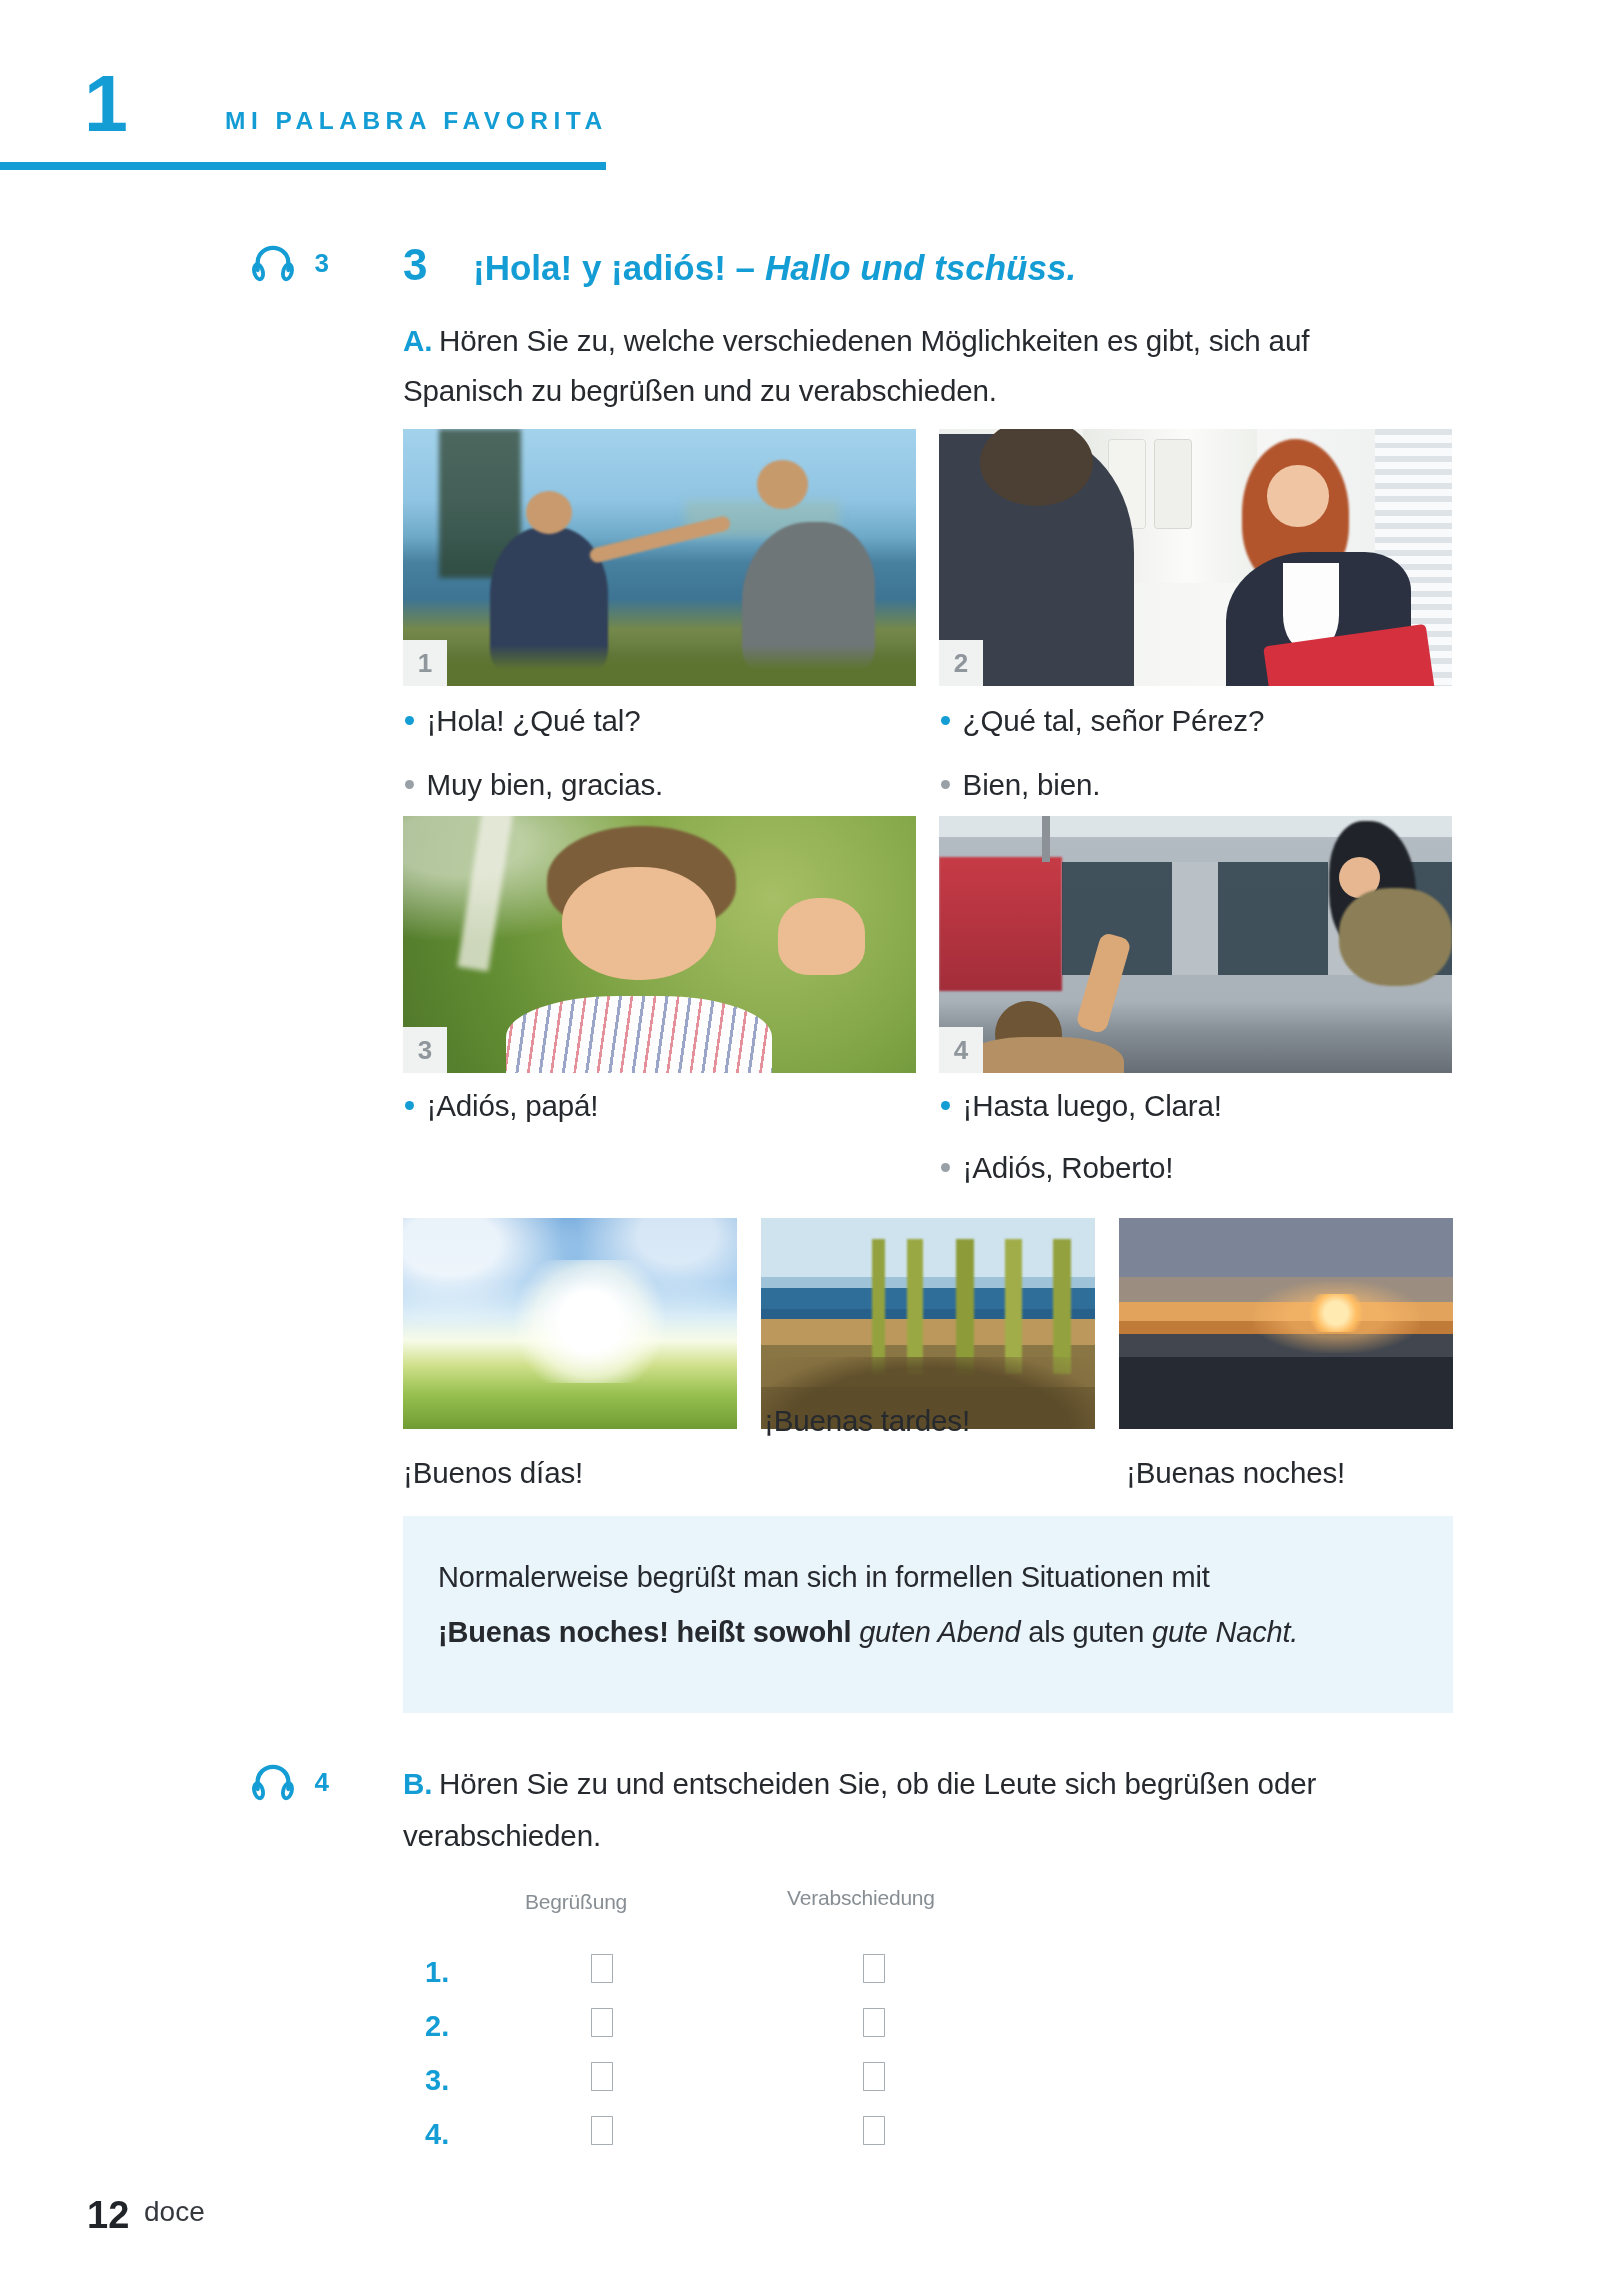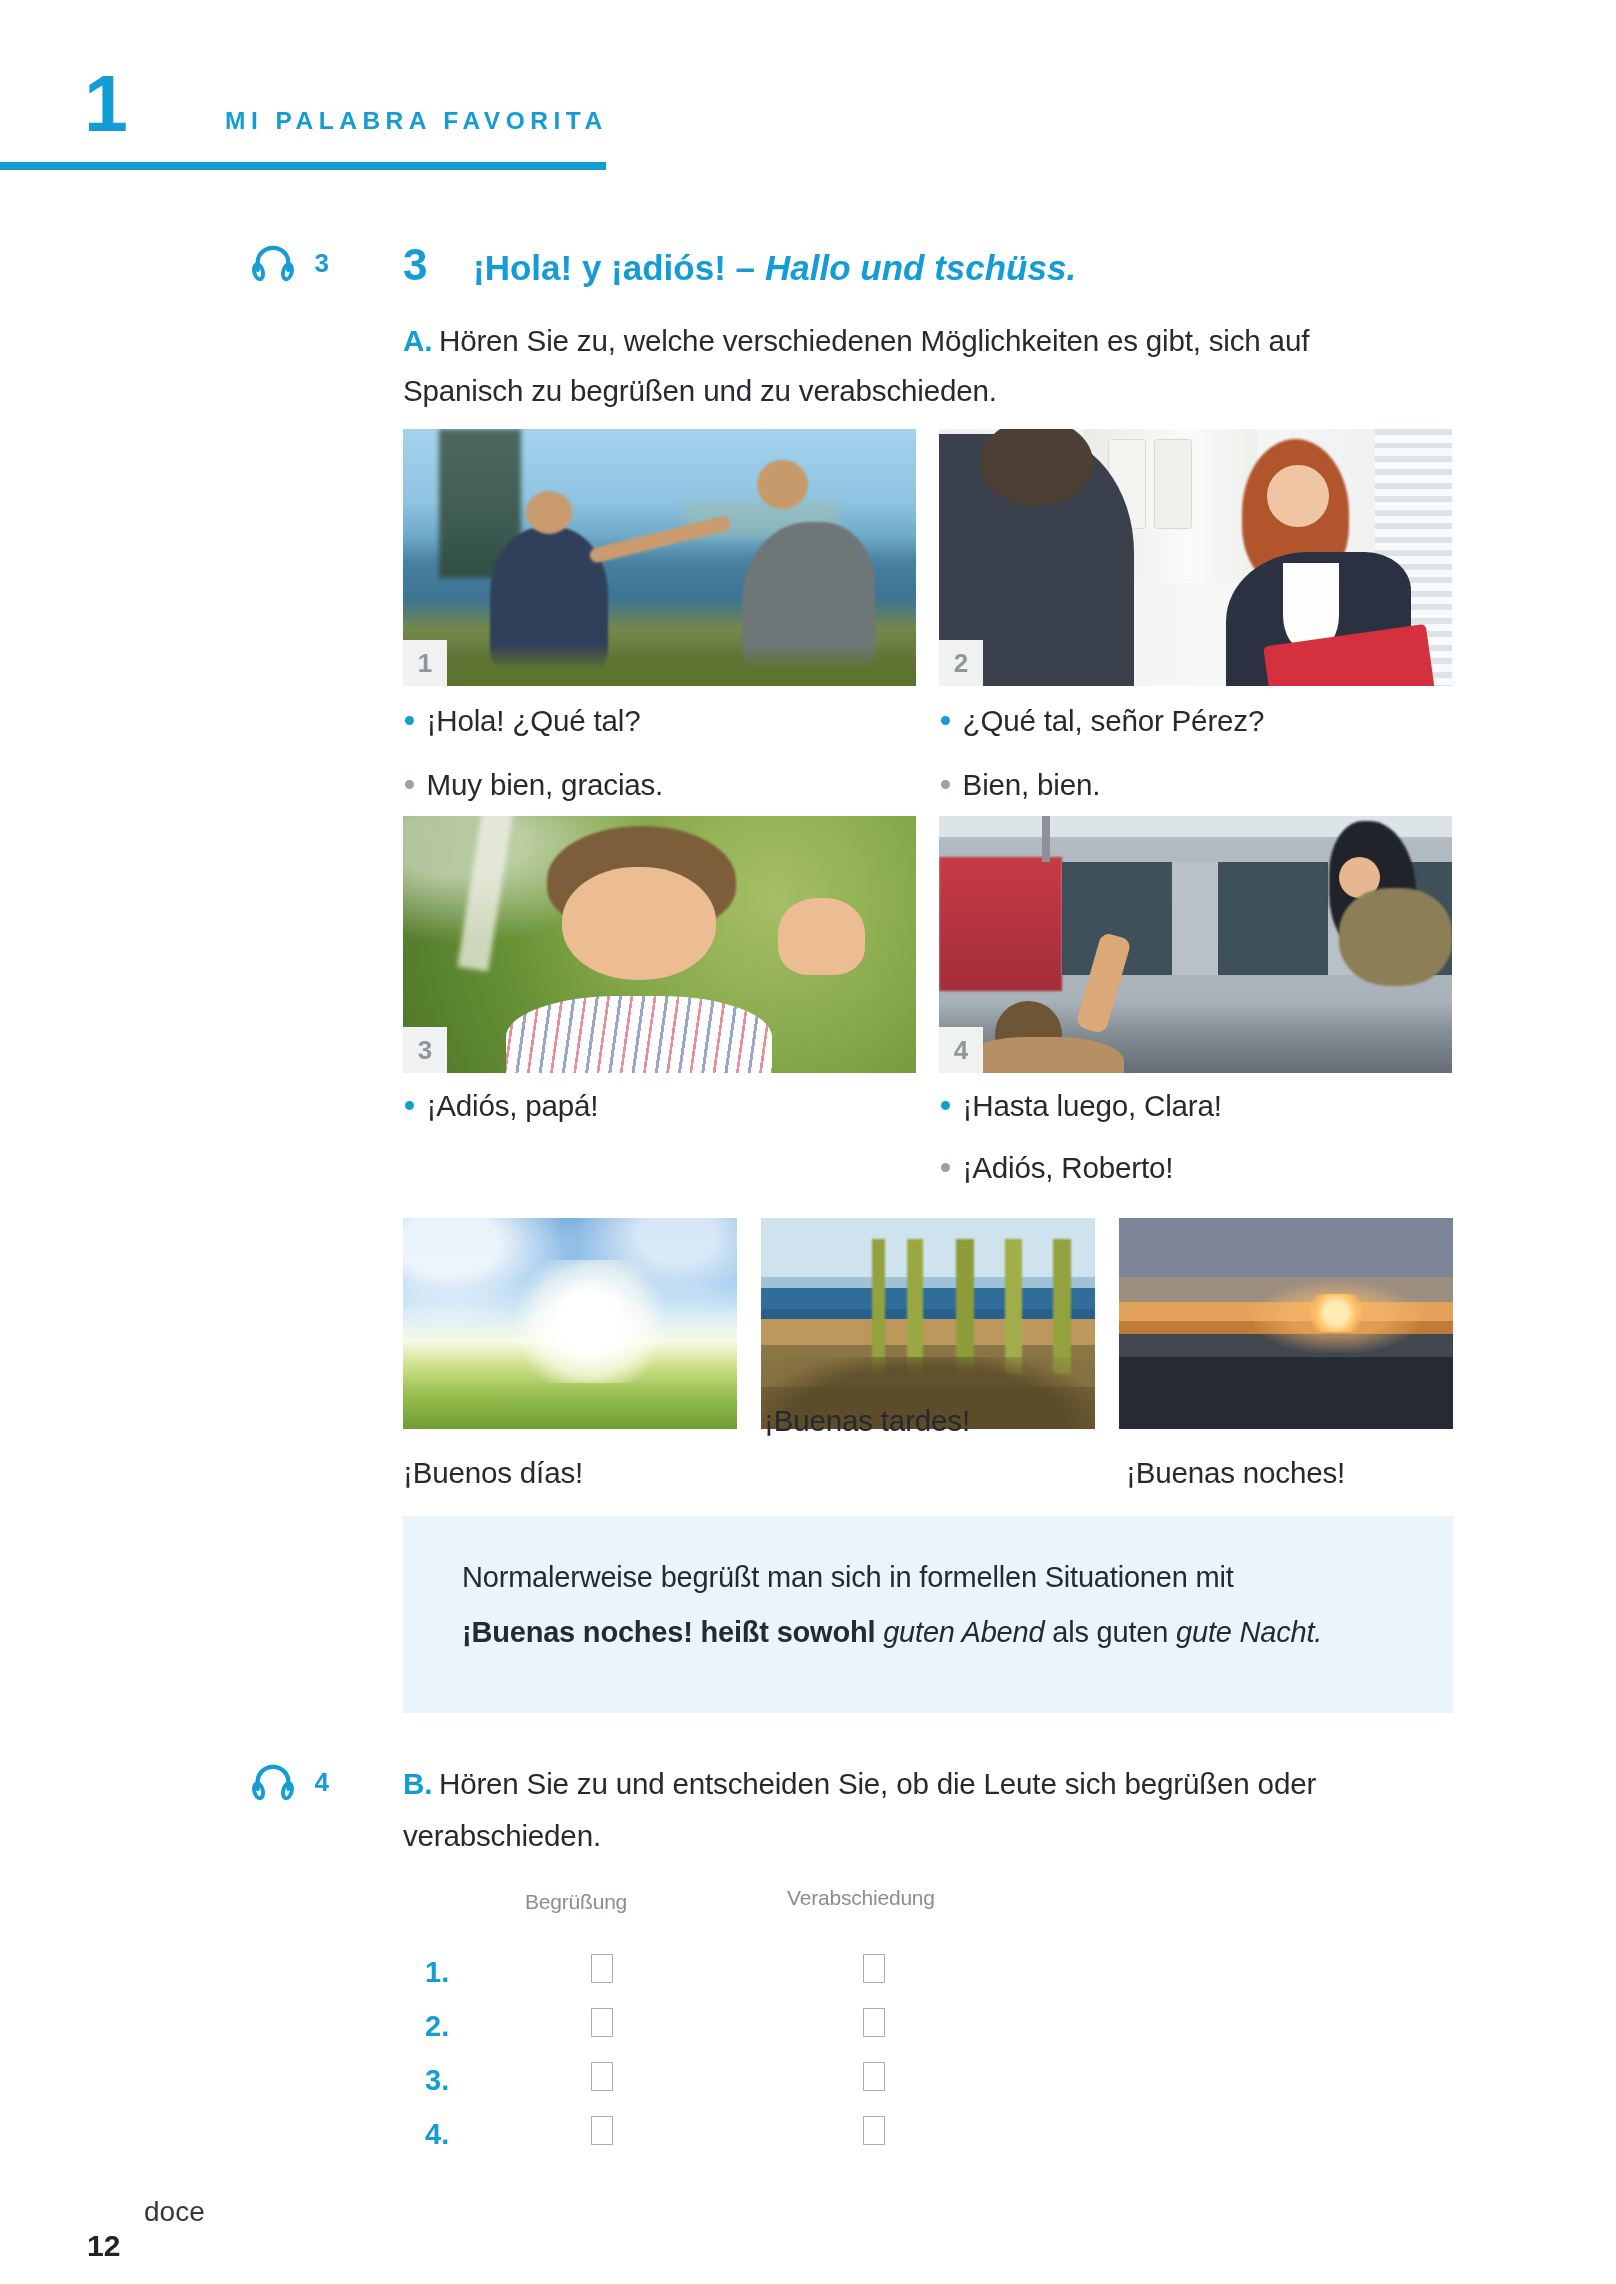--- a/index.html
+++ b/index.html
@@ -103,31 +103,31 @@
 
   
   .dlg .dline{position:relative;padding-left:23.6px;font-size:29.6px;line-height:30px;margin-bottom:34px;white-space:nowrap;letter-spacing:-0.2px;}
   .dlg .dot{position:absolute;left:1.7px;top:10px;width:9.3px;height:9.3px;border-radius:50%;}
   .dlg .dline:nth-child(1) .dot{background:var(--accent);}
   .dlg .dline:nth-child(2) .dot{background:var(--dotgray);}
   .tcaption{font-size:29.6px;letter-spacing:-0.2px;white-space:nowrap;}
 
   
   .infobox{left:403px;top:1516px;width:1050px;height:197px;background:var(--infobg);box-sizing:border-box;padding:34px 35px 0 35px;}
-  .infobox .iline{font-size:29px;line-height:55px;letter-spacing:-0.2px;white-space:nowrap;margin-left:24px;}
+  .infobox .iline{font-size:29px;line-height:55px;letter-spacing:-0.2px;white-space:nowrap;}
   .infobox .b{font-weight:700;}
   .infobox .i{font-style:italic;}
 
   
   .thead{font-size:21px;color:var(--muted);letter-spacing:-0.2px;}
   .rownum{font-size:29px;font-weight:700;color:var(--accent);}
   .checkbox{position:absolute;width:20px;height:27px;border:1.7px solid var(--boxline);background:#fff;border-radius:0.8px;}
 
   
-  .pgnum{left:87px;top:2194px;font-size:30px;font-weight:700;color:#212428;margin-top:35px;}
+  .pgnum{left:87px;top:2194px;font-size:38px;font-weight:700;color:#212428;}
   .pgword{left:144px;top:2196px;font-size:28px;color:#35393e;}
 </style>
 </head>
 <body>
 
 <div id="page" style="--accent: #149dd4; --infobg: #e9f4fb; --muted: #878e94; --dotgray: #99a1a7; --badgebg: #f0f1f1; --badgetx: #8f979c;">
 
   <div class="abs chapter-num">1</div>
   <div class="abs chapter-title">MI PALABRA FAVORITA</div>
   <div class="abs header-rule"></div>

